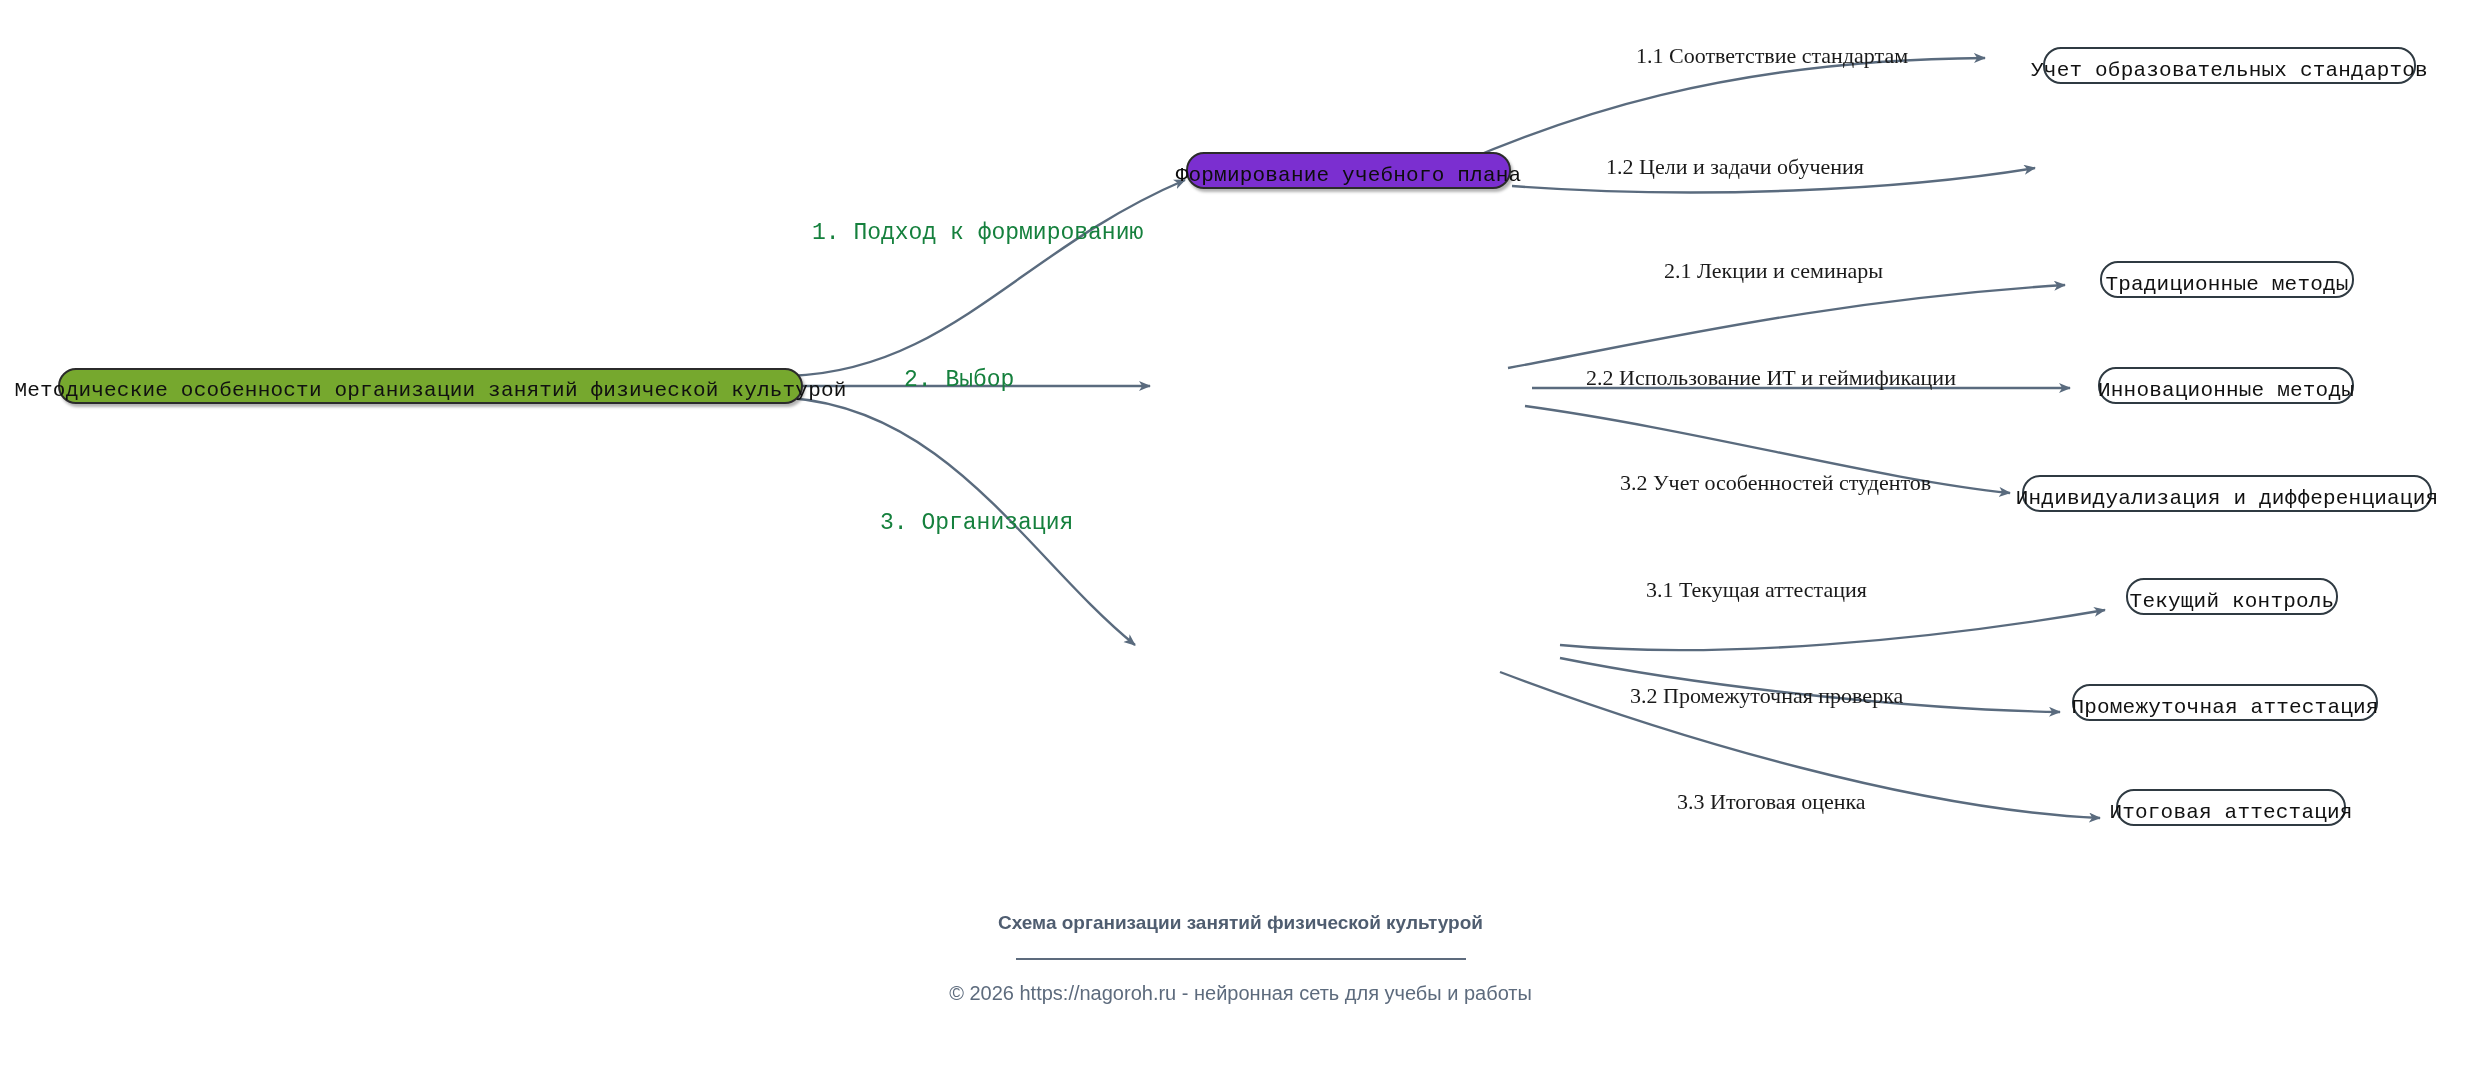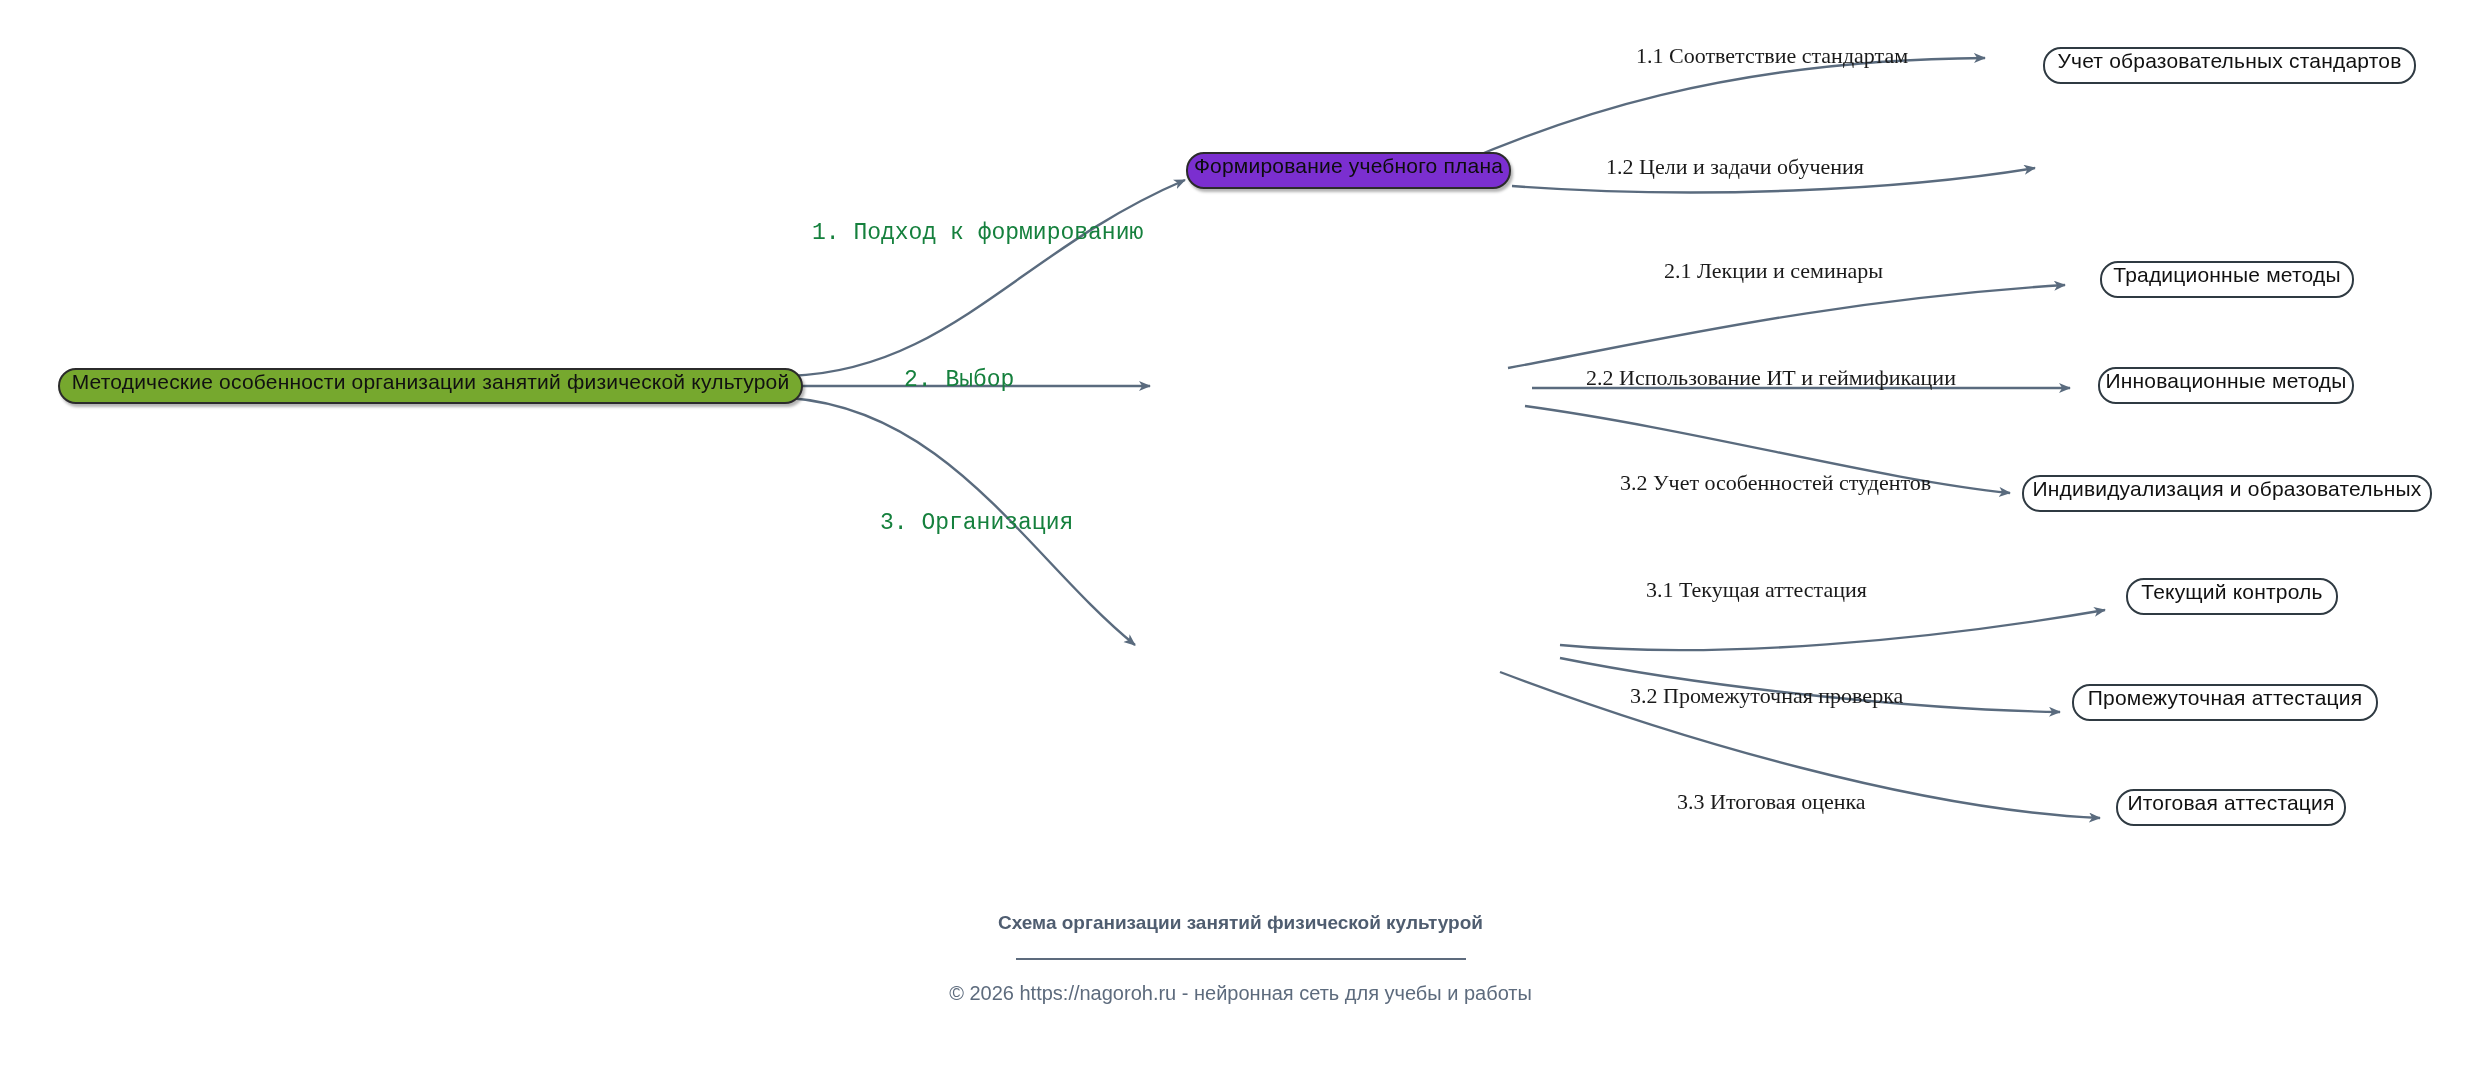--- a/index.html
+++ b/index.html
@@ -23,25 +23,25 @@
     left: 0;
     top: 0;
     width: 2481px;
     height: 1089px;
     pointer-events: none;
   }
   .node {
     position: absolute;
     box-sizing: border-box;
     display: flex;
-    align-items: flex-start;
+    align-items: flex-end;
     justify-content: center;
     white-space: nowrap;
     border-radius: 16px;
-    font-family: Liberation Sans, sans-serif;
+    font-family: Liberation Mono, monospace;
     letter-spacing: 0.2px;
   }
   .node-root {
     background: #76a82e;
     border: 2px solid #2b2b2b;
     color: #111111;
     font-size: 21px;
     border-radius: 18px;
     box-shadow: 2px 3px 3px rgba(0,0,0,0.30);
   }
@@ -168,21 +168,21 @@
   </div>
 
   <div class="node node-leaf" style="left:2098px; top:367px; width:256px; height:37px;">
     <span>Инновационные методы</span>
   </div>
   <div class="edge-label" style="left:1586px; top:365px;">
     <span>2.2 Использование ИТ и геймификации</span>
   </div>
 
   <div class="node node-leaf" style="left:2022px; top:475px; width:410px; height:37px;">
-    <span>Индивидуализация и образовательных</span>
+    <span>Индивидуализация и дифференциация</span>
   </div>
   <div class="edge-label" style="left:1620px; top:470px;">
     <span>3.2 Учет особенностей студентов</span>
   </div>
 
   <div class="branch-label" style="left:880px; top:510px;">
     <span>3. Организация</span>
   </div>
 
   <div class="node node-leaf" style="left:2126px; top:578px; width:212px; height:37px;">

